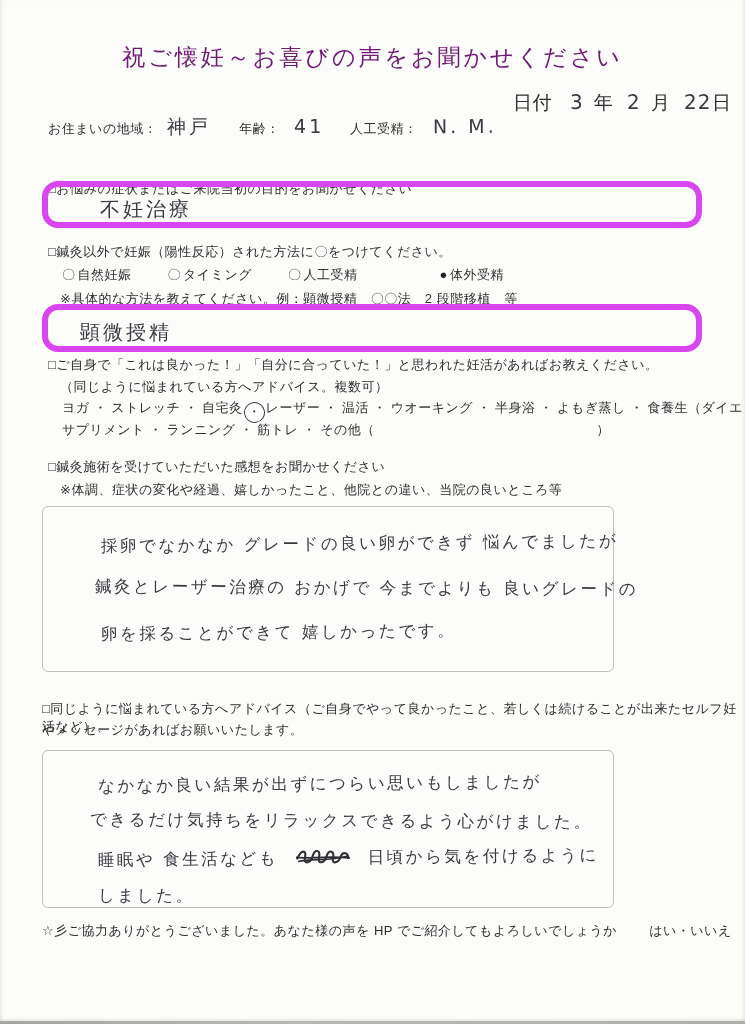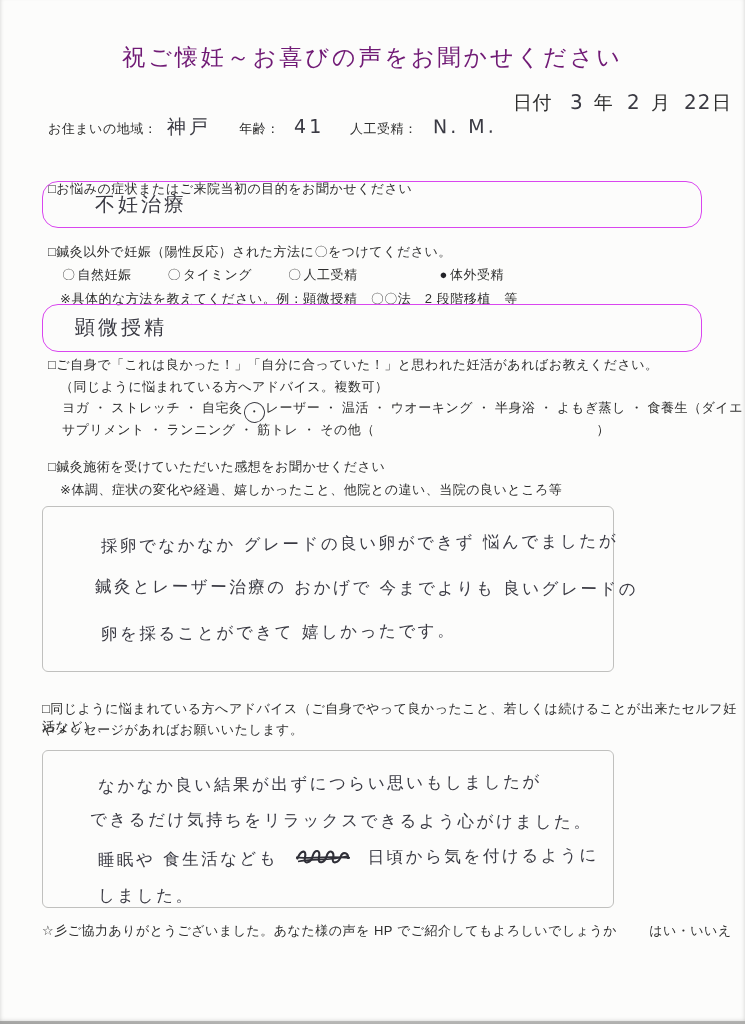--- a/index.html
+++ b/index.html
@@ -37,21 +37,21 @@
   .date-row .hw { font-size:20px; letter-spacing:1px; }
   .info-row {
     position:absolute; top:114px; left:48px;
     display:flex; align-items:baseline;
   }
   .info-row .hw { font-size:19px; }
   .heading { position:absolute; left:48px; }
   .sub { position:absolute; left:60px; }
   .answer-box {
     position:absolute; left:42px; width:660px;
-    border:1px solid #d946ef; border-radius:16px;
+    border:6px solid #d946ef; border-radius:16px;
     background:transparent;
   }
   .answer-box .hw { font-size:20px; }
   .big-box {
     position:absolute; left:42px; width:572px;
     border:1px solid #c0c0be; border-radius:6px;
   }
   .big-box .hw-line {
     font-size:16.5px; letter-spacing:2.5px;
     color:#3a3a43; font-family:"DejaVu Sans",sans-serif;

